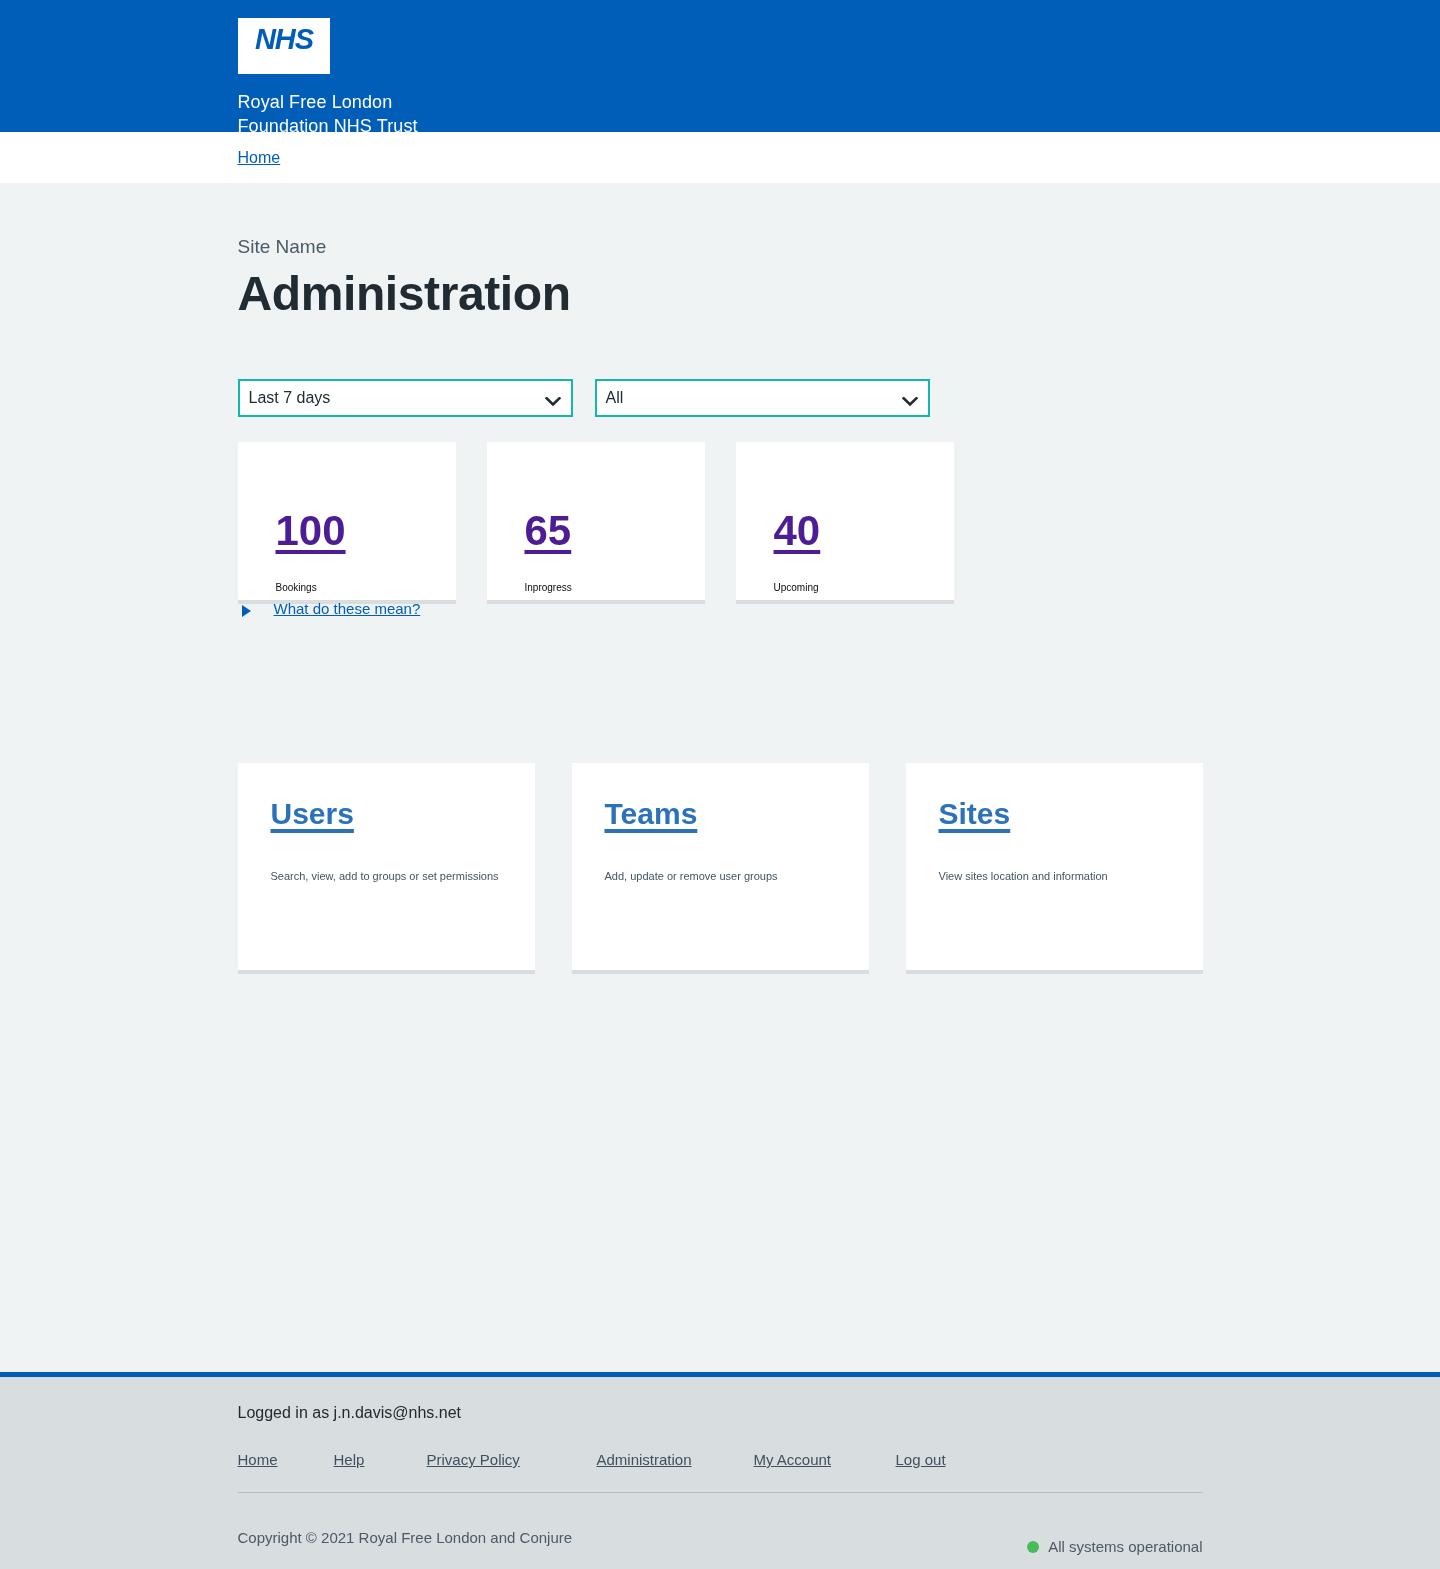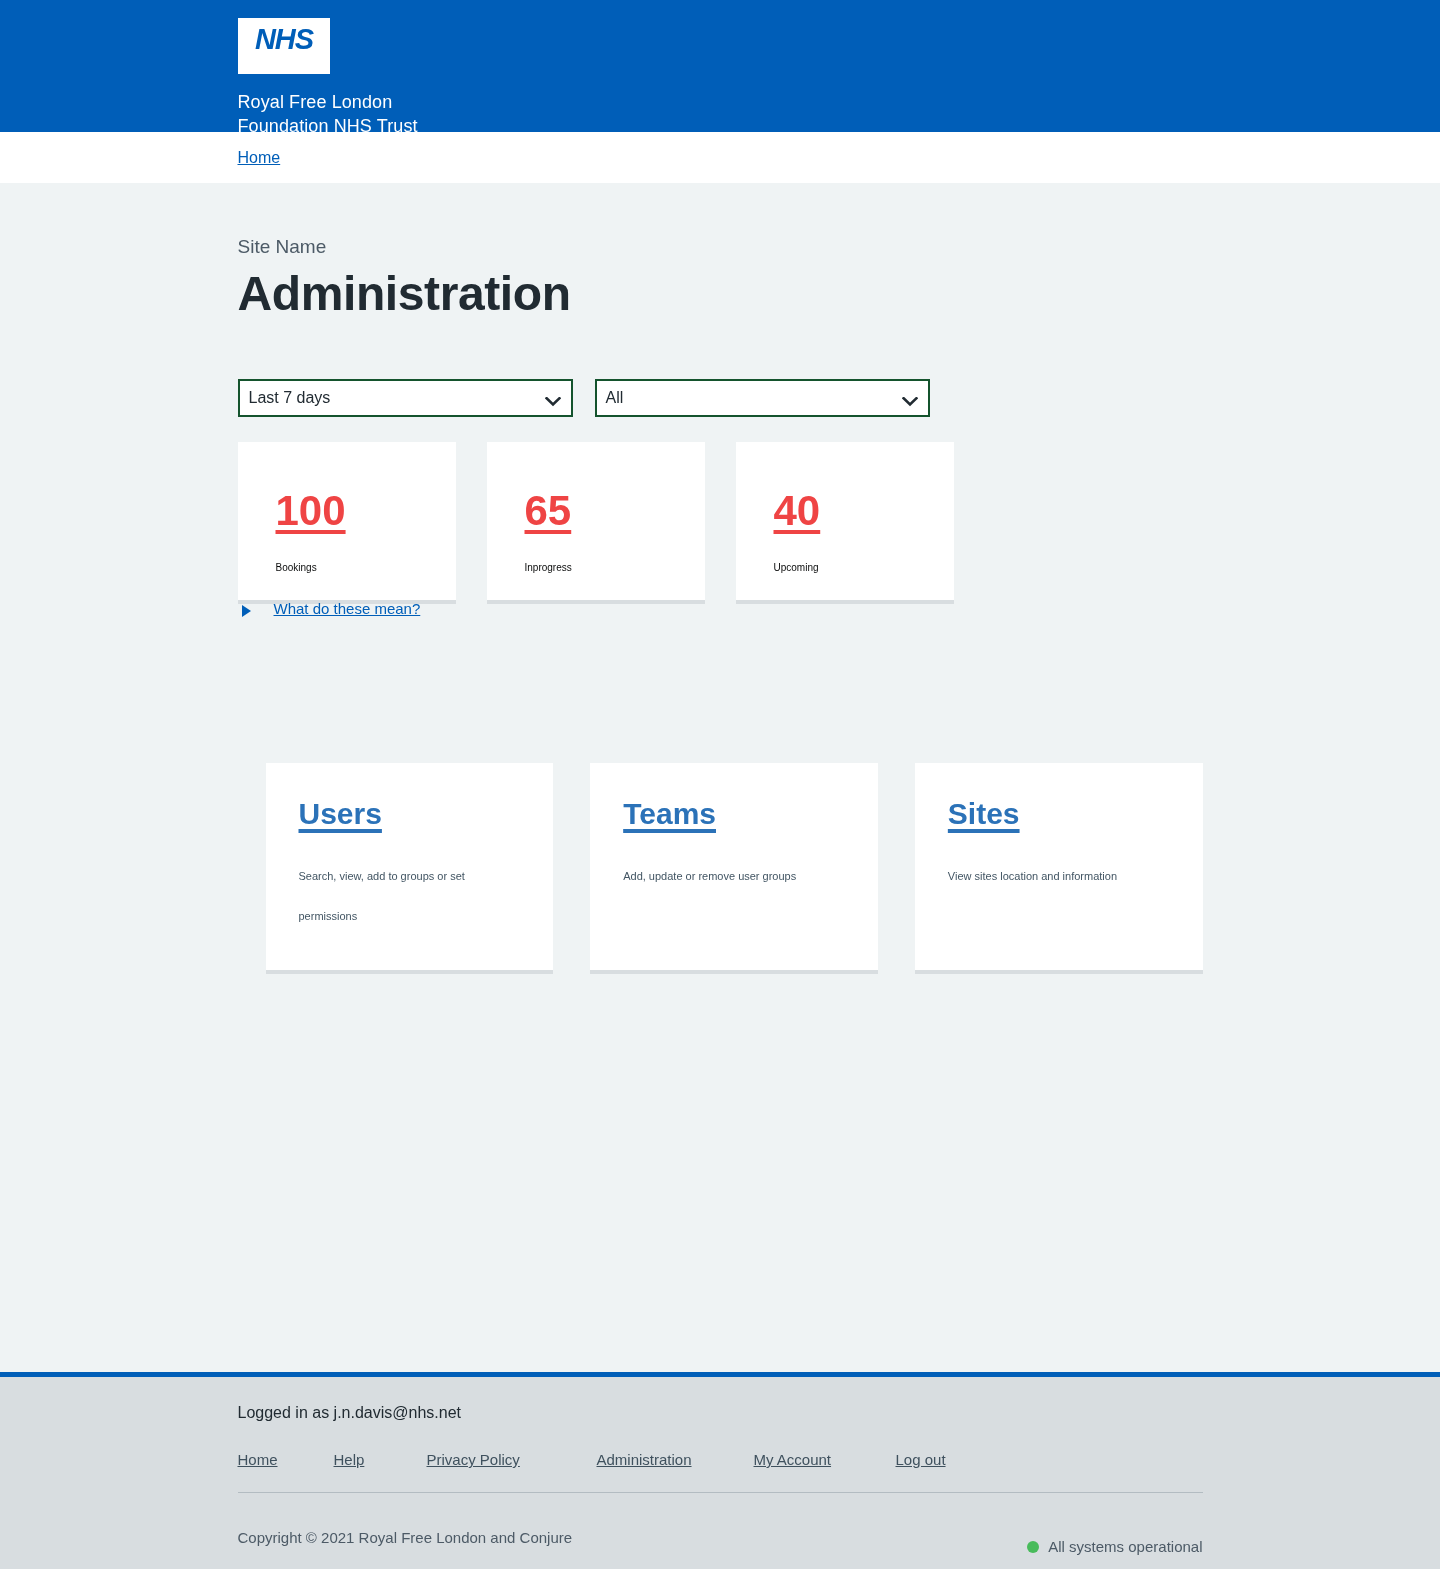--- a/index.html
+++ b/index.html
@@ -104,21 +104,21 @@
   }
   .select-wrap {
     position: relative;
     height: 38px;
   }
   .select-wrap.w1 { width: 335px; }
   .select-wrap.w2 { width: 335px; }
   .select-box {
     width: 100%;
     height: 38px;
-    border: 2px solid #14532d;
+    border: 2px solid #14b8a6;
     background: #ffffff;
     font-family: "Liberation Sans", sans-serif;
     font-size: 16px;
     color: #212b32;
     padding: 0 36px 0 9px;
     display: flex;
     align-items: center;
     cursor: pointer;
     line-height: 34px;
   }
@@ -145,25 +145,26 @@
     padding: 46px 0 0 0;
     height: 158px;
     cursor: pointer;
   }
   .stat-value {
     display: inline-block;
     margin-left: 38px;
     font-size: 42px;
     line-height: 46px;
     font-weight: 700;
-    color: #ef4444;
+    color: #4c1d95;
     text-decoration: underline;
     text-decoration-thickness: 4px;
     text-underline-offset: 5px;
     cursor: pointer;
+    margin-top: 20px;
   }
   .stat-label {
     margin: 24px 0 0 38px;
     font-size: 10px;
     line-height: 20px;
     color: #0b0c0c;
   }
 
   
   .details-row {
@@ -186,21 +187,20 @@
     font-size: 15px;
     text-decoration: underline;
     cursor: pointer;
   }
 
   
   .nav-grid {
     margin-top: 146px;
     display: flex;
     gap: 37px;
-    margin-left: 28px;
   }
   .nav-card {
     width: 299px;
     height: 207px;
     background: #ffffff;
     box-shadow: 0 4px 0 0 #d8dde0;
     padding: 32px 32px 0 33px;
     cursor: pointer;
   }
   .nav-card-title {

